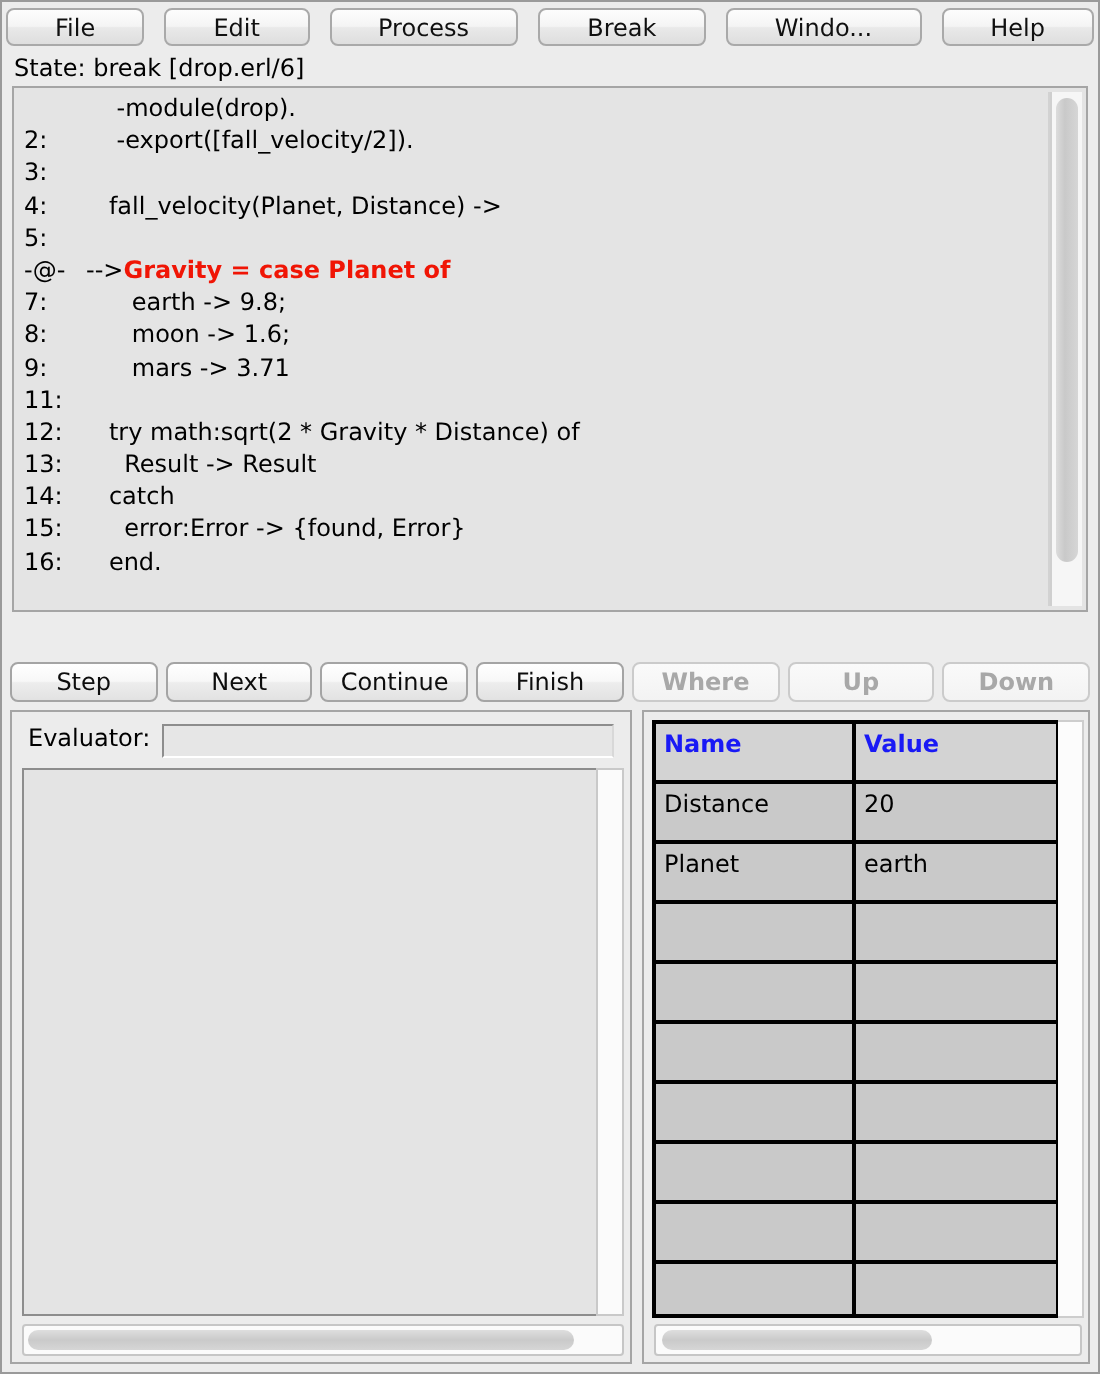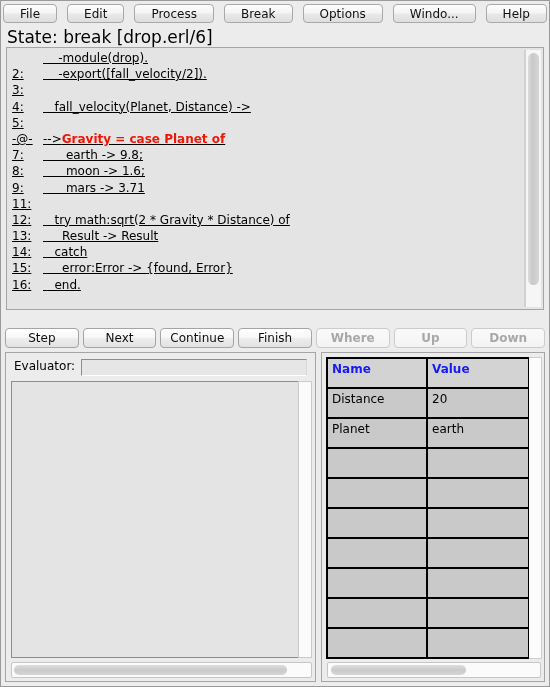--- a/index.html
+++ b/index.html
@@ -85,38 +85,37 @@
     box-sizing: border-box;
     white-space: nowrap;
     overflow: hidden;
     cursor: default;
   }
 
   
   .state-line {
     flex: 0 0 18px;
     padding: 2px 0 0 6px;
-    font-size: 17px;
+    font-size: 12px;
     color: #000;
     background: #ececec;
     box-sizing: border-box;
   }
 
   
   .code-wrap {
-    margin: 0 5px 12px 5px;
+    margin: 0 5px 4px 5px;
     flex: 0 0 263px;
     height: 263px;
     box-sizing: border-box;
     border: 1px solid #a5a5a5;
     background: #e4e4e4;
     display: flex;
     position: relative;
     padding: 2px;
-    text-decoration: underline;
   }
   .code-inner {
     flex: 1 1 auto;
     background: #e4e4e4;
     overflow: hidden;
     position: relative;
     border-right: 1px solid #d2d2d2;
   }
   .code-line {
     display: flex;
@@ -181,20 +180,21 @@
     line-height: 19px;
     flex: 1 1 0;
     text-align: center;
     font-size: 12px;
     color: #0d0d0d;
     background: linear-gradient(to bottom, #ffffff 0%, #f7f7f7 48%, #ededed 52%, #e2e2e2 100%);
     border: 1px solid #a4a4a4;
     border-radius: 4px;
     box-sizing: border-box;
     cursor: default;
+    margin-top: 16px;
   }
   .ctrlbtn.disabled {
     color: #a8a8a8;
     background: linear-gradient(to bottom, #fafafa 0%, #f3f3f3 100%);
     border-color: #cbcbcb;
     font-weight: bold;
   }
 
   
   .bottom {
@@ -340,21 +340,20 @@
 <body>
 
 <div class="window">
 
 
   <div class="menubar">
     <div class="menubtn">File</div>
     <div class="menubtn">Edit</div>
     <div class="menubtn">Process</div>
     <div class="menubtn">Break</div>
-    <div class="menubtn">Options</div>
     <div class="menubtn">Windo...</div>
     <div class="menubtn">Help</div>
   </div>
 
   <div class="state-line">State: break [drop.erl/6]</div>
 
   <div class="code-wrap">
     <div class="code-inner" id="code-inner">
         <div class="code-line"><span class="gutter"></span><span class="code-text">    -module(drop).</span></div>
         <div class="code-line"><span class="gutter">2:</span><span class="code-text">    -export([fall_velocity/2]).</span></div>

